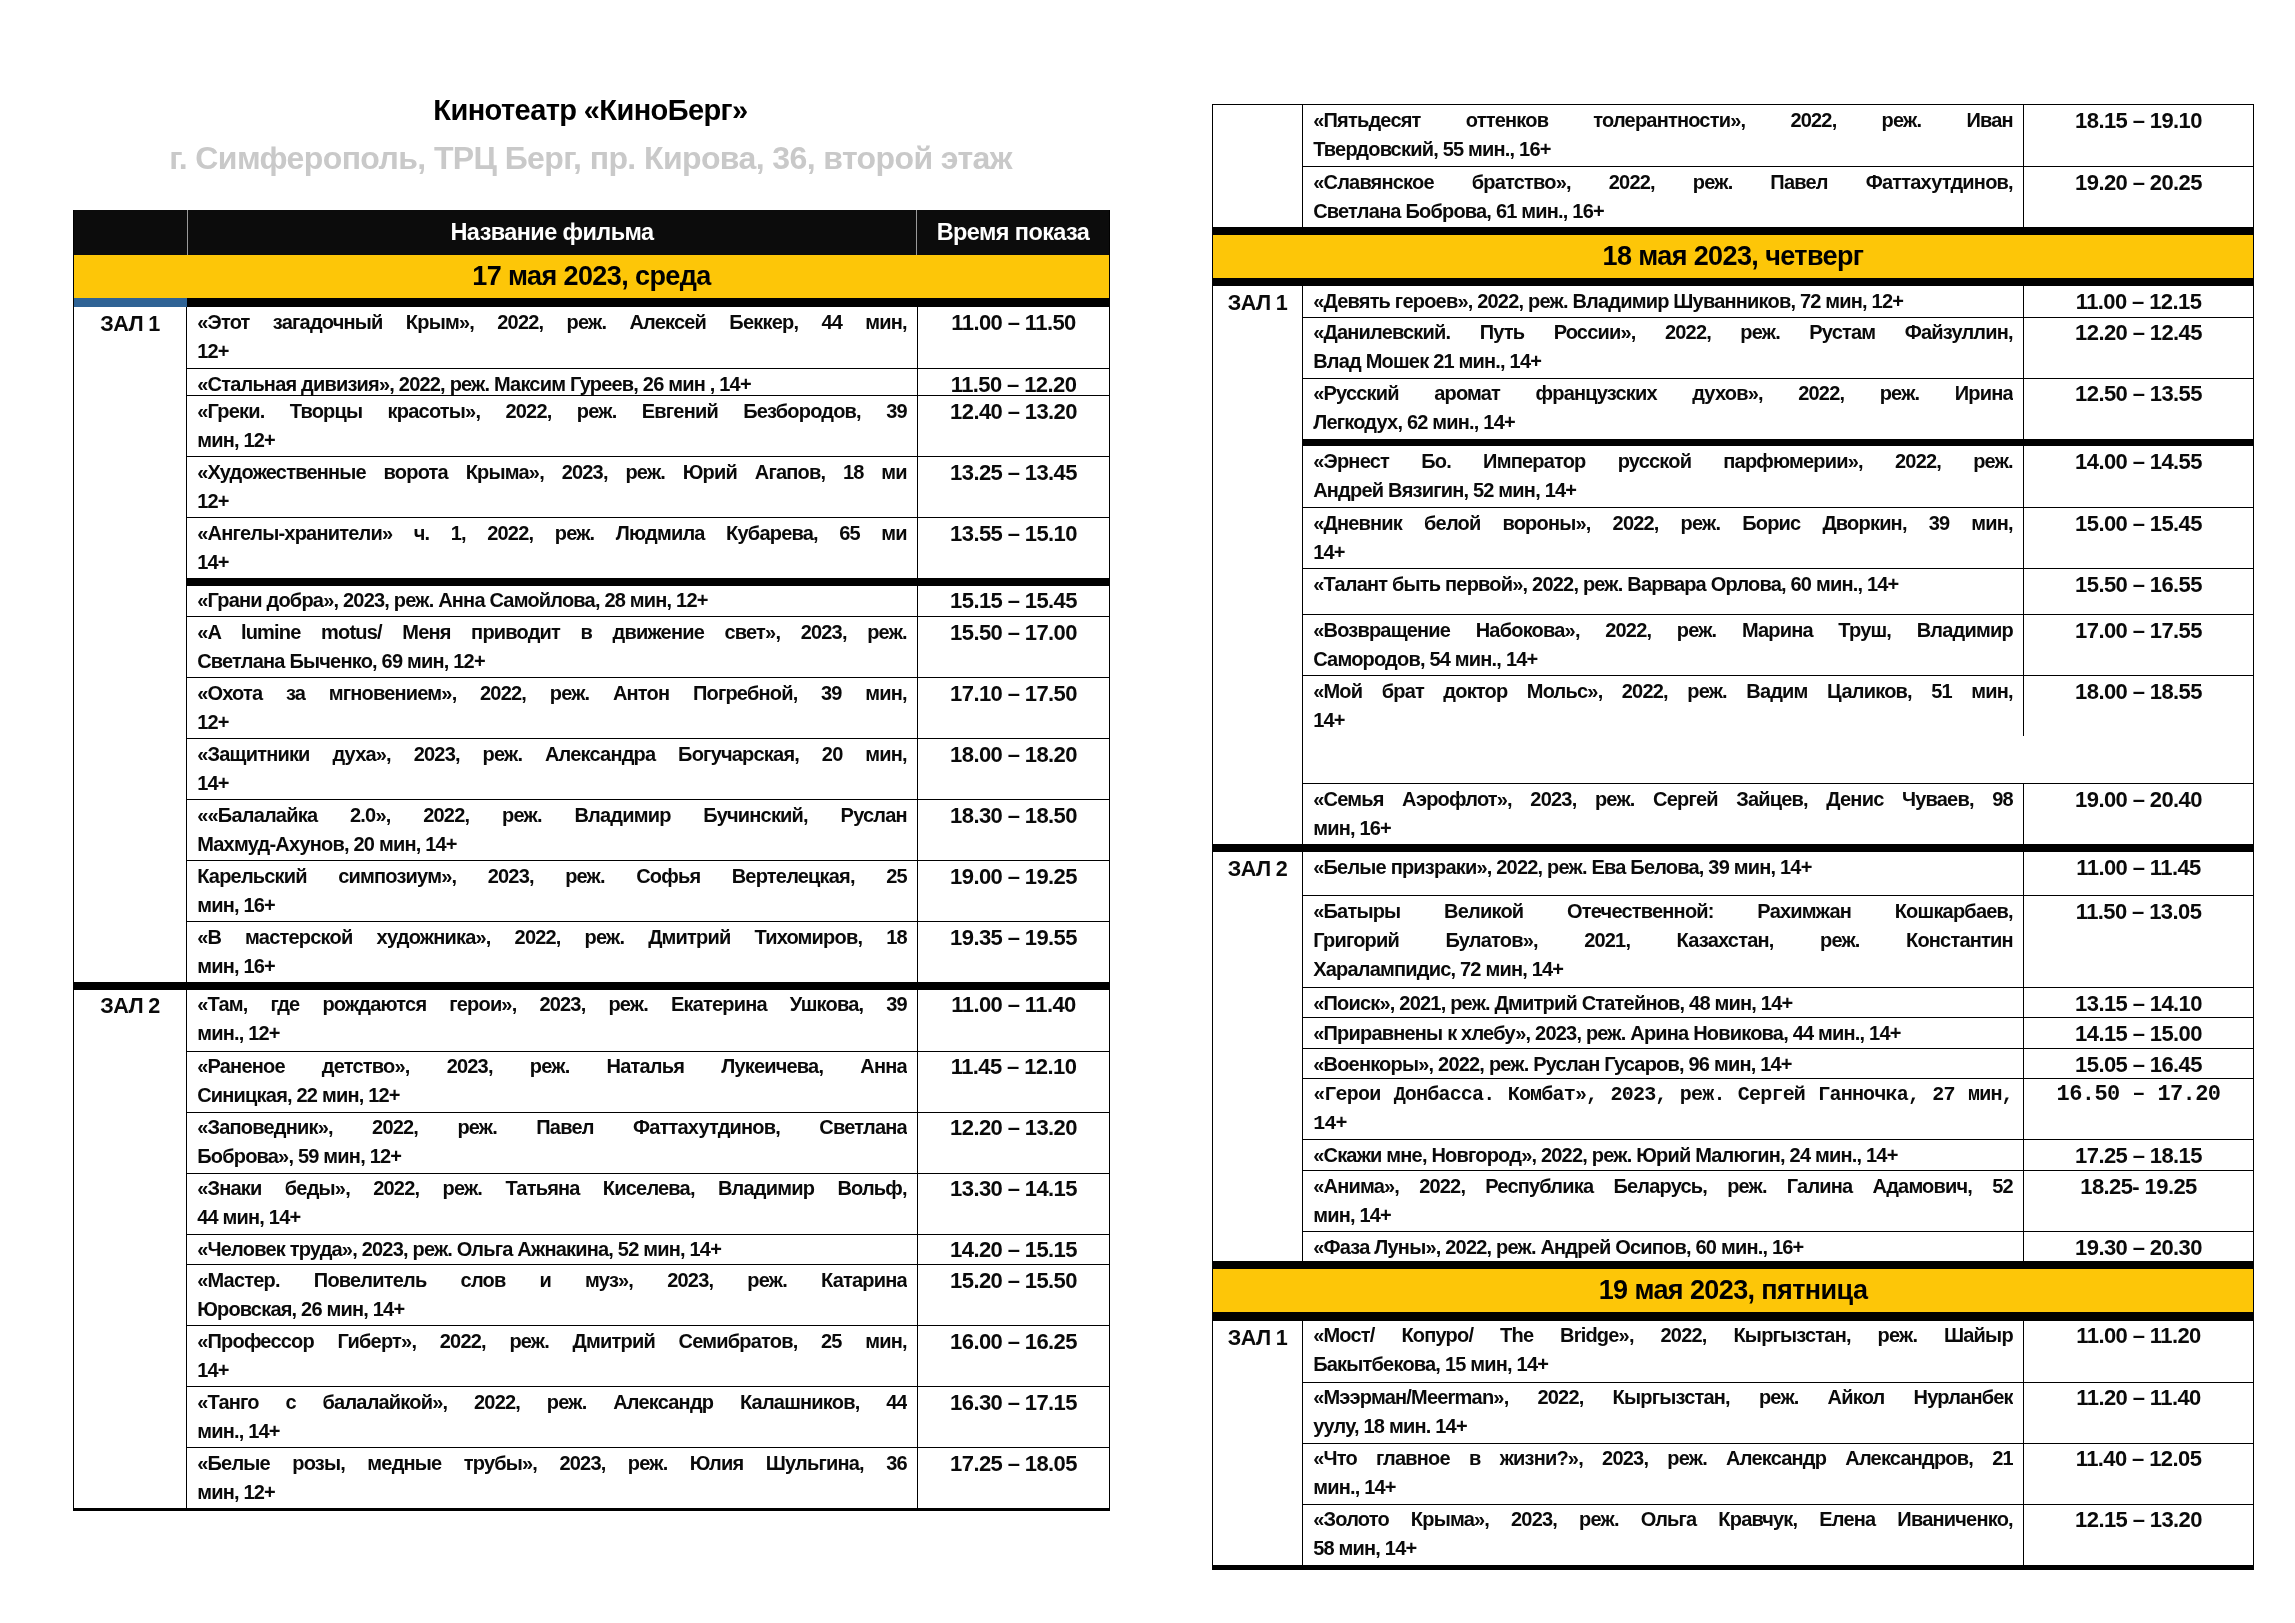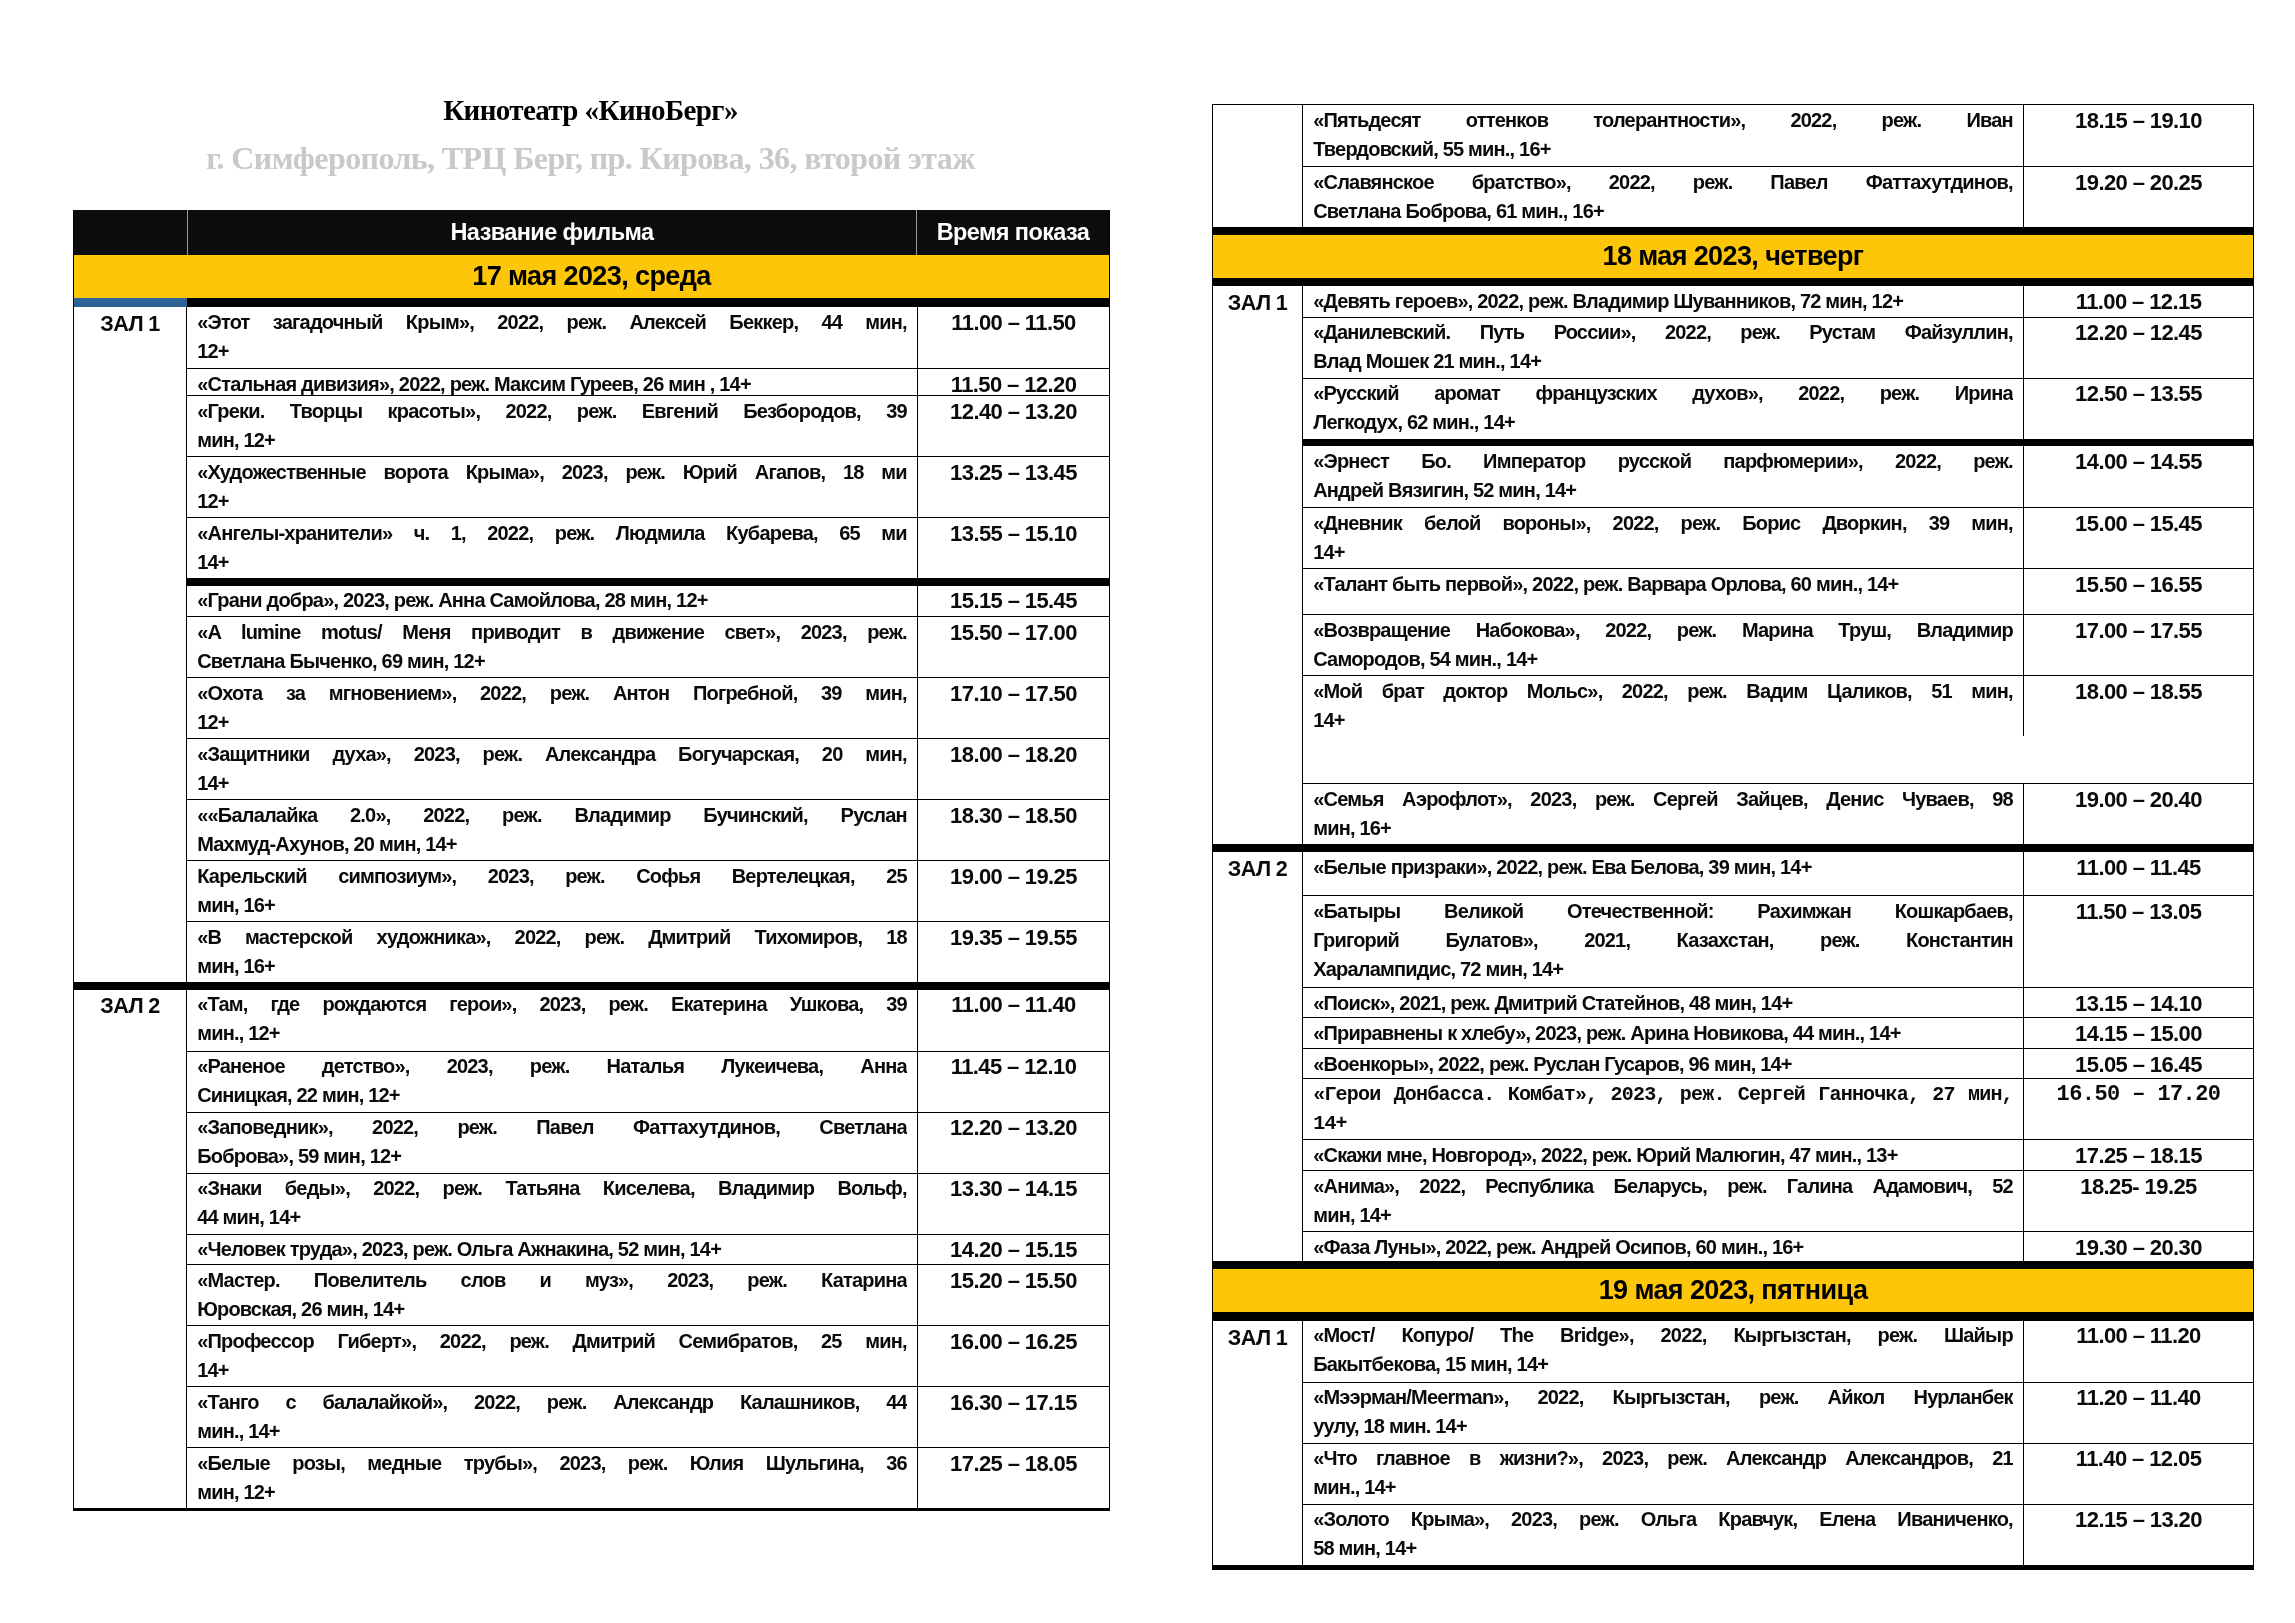--- a/index.html
+++ b/index.html
@@ -9,21 +9,21 @@
     font-family:"Liberation Sans", sans-serif;
     font-weight:bold;
     color:#0a0a0a;
   }
   :root{
     --yellow:#FDC608;
     --blue:#2F6395;
     --ink:#0a0a0a;
     --gray:#C9C9C9;
   }
-  #masthead{position:absolute;left:73px;top:94px;width:1035px;text-align:center;font-family:Liberation Serif, serif;}
+  #masthead{position:absolute;left:73px;top:94px;width:1035px;text-align:center;}
   #masthead .title{font-size:29px;letter-spacing:-0.6px;color:#000;}
   #masthead .subtitle{font-size:32px;letter-spacing:-0.6px;color:var(--gray);margin-top:12.7px;}
 
   .sched-table{
     position:absolute;background:#fff;
     border-left:1.9px solid #000;border-right:1.9px solid #000;
   }
   #left-table{left:73px;top:210px;width:1035px;border-bottom:3.8px solid #000;}
   #right-table{left:1212px;top:104px;width:1040px;border-top:1.9px solid #000;border-bottom:5.1px solid #000;}
 
@@ -379,21 +379,21 @@
           </div>
           <div class="row" style="height: 61px; font-family: Liberation Mono, monospace;">
             <div class="film">
               <div class="line fill">«Герои Донбасса. Комбат», 2023, реж. Сергей Ганночка, 27 мин,</div>
               <div class="line">14+</div>
             </div>
             <div class="time">16.50 – 17.20</div>
           </div>
           <div class="row" style="height: 30.5px;">
             <div class="film">
-              <div class="line">«Скажи мне, Новгород», 2022, реж. Юрий Малюгин, 47 мин., 13+</div>
+              <div class="line">«Скажи мне, Новгород», 2022, реж. Юрий Малюгин, 24 мин., 14+</div>
             </div>
             <div class="time">17.25 – 18.15</div>
           </div>
           <div class="row" style="height: 61px;">
             <div class="film">
               <div class="line fill">«Анима», 2022, Республика Беларусь, реж. Галина Адамович, 52</div>
               <div class="line">мин, 14+</div>
             </div>
             <div class="time">18.25- 19.25</div>
           </div>

